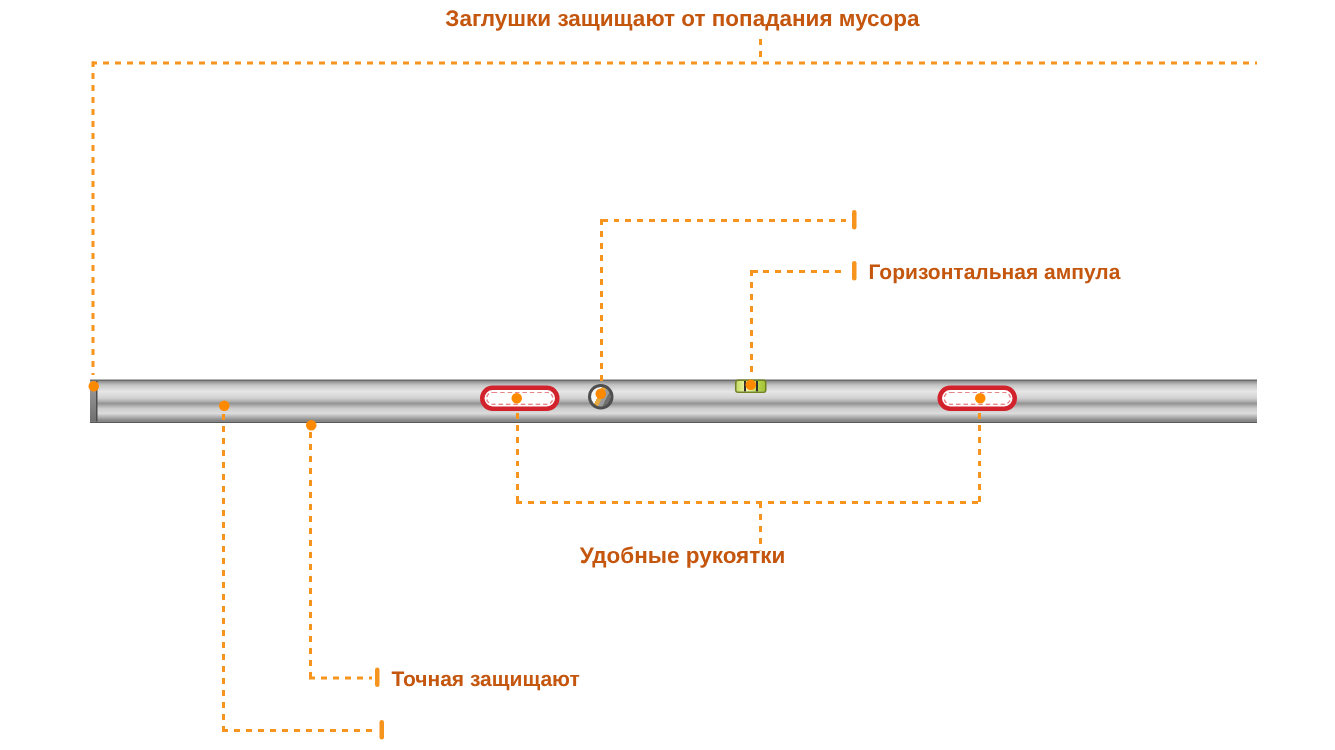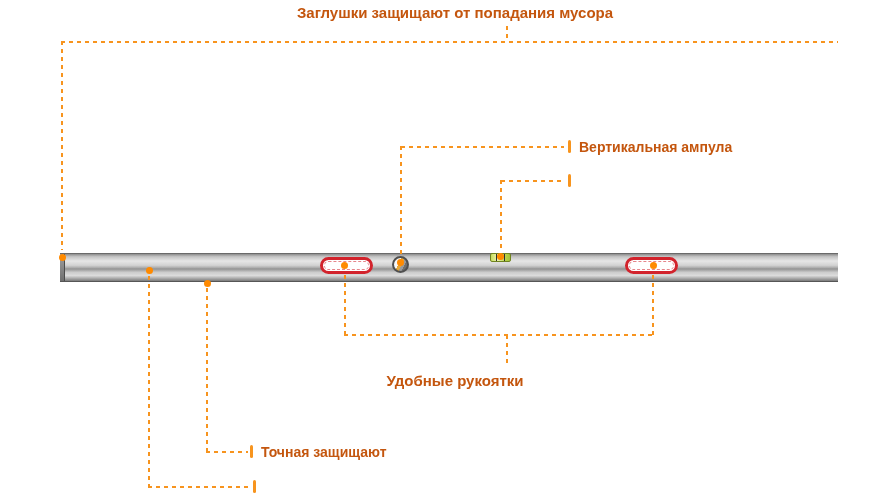--- a/index.html
+++ b/index.html
@@ -148,31 +148,31 @@
 
   <div class="lbl center" style="top:4px">Заглушки защищают от попадания мусора</div>
   <div class="vline" style="left:454px; top:26px; height:14px"></div>
   <div class="hline" style="left:9px; top:41px; width:872px"></div>
   <div class="vline" style="left:9px; top:41px; height:209px"></div>
   <div class="vline" style="left:879px; top:41px; height:209px"></div>
 
   <div class="hline" style="left:349px; top:146px; width:163px"></div>
   <div class="vline" style="left:348px; top:146px; height:109px"></div>
   <div class="tick" style="left:516px; top:140px"></div>
-  <div class="lbl" style="left:527px; top:140px">Вертикальная ампула</div>
 
   <div class="hline" style="left:449px; top:180px; width:63px"></div>
   <div class="vline" style="left:448px; top:180px; height:70px"></div>
   <div class="tick" style="left:516px; top:174px"></div>
+  <div class="lbl" style="left:527px; top:174px">Горизонтальная ампула</div>
 
   <div class="vline" style="left:292px; top:275px; height:60px"></div>
   <div class="vline" style="left:600px; top:275px; height:60px"></div>
   <div class="hline" style="left:292px; top:334px; width:310px"></div>
   <div class="vline" style="left:454px; top:335px; height:32px"></div>
-  <div class="lbl center" style="top:372px">Удобные рукоятки</div>
+  <div class="lbl center" style="top:362px">Удобные рукоятки</div>
 
   <div class="vline" style="left:154px; top:288px; height:164px"></div>
   <div class="hline" style="left:154px; top:451px; width:42px"></div>
   <div class="tick" style="left:198px; top:445px"></div>
   <div class="lbl" style="left:209px; top:445px">Точная защищают</div>
 
   <div class="vline" style="left:96px; top:276px; height:211px"></div>
   <div class="hline" style="left:96px; top:486px; width:103px"></div>
   <div class="tick" style="left:201px; top:480px"></div>
 

